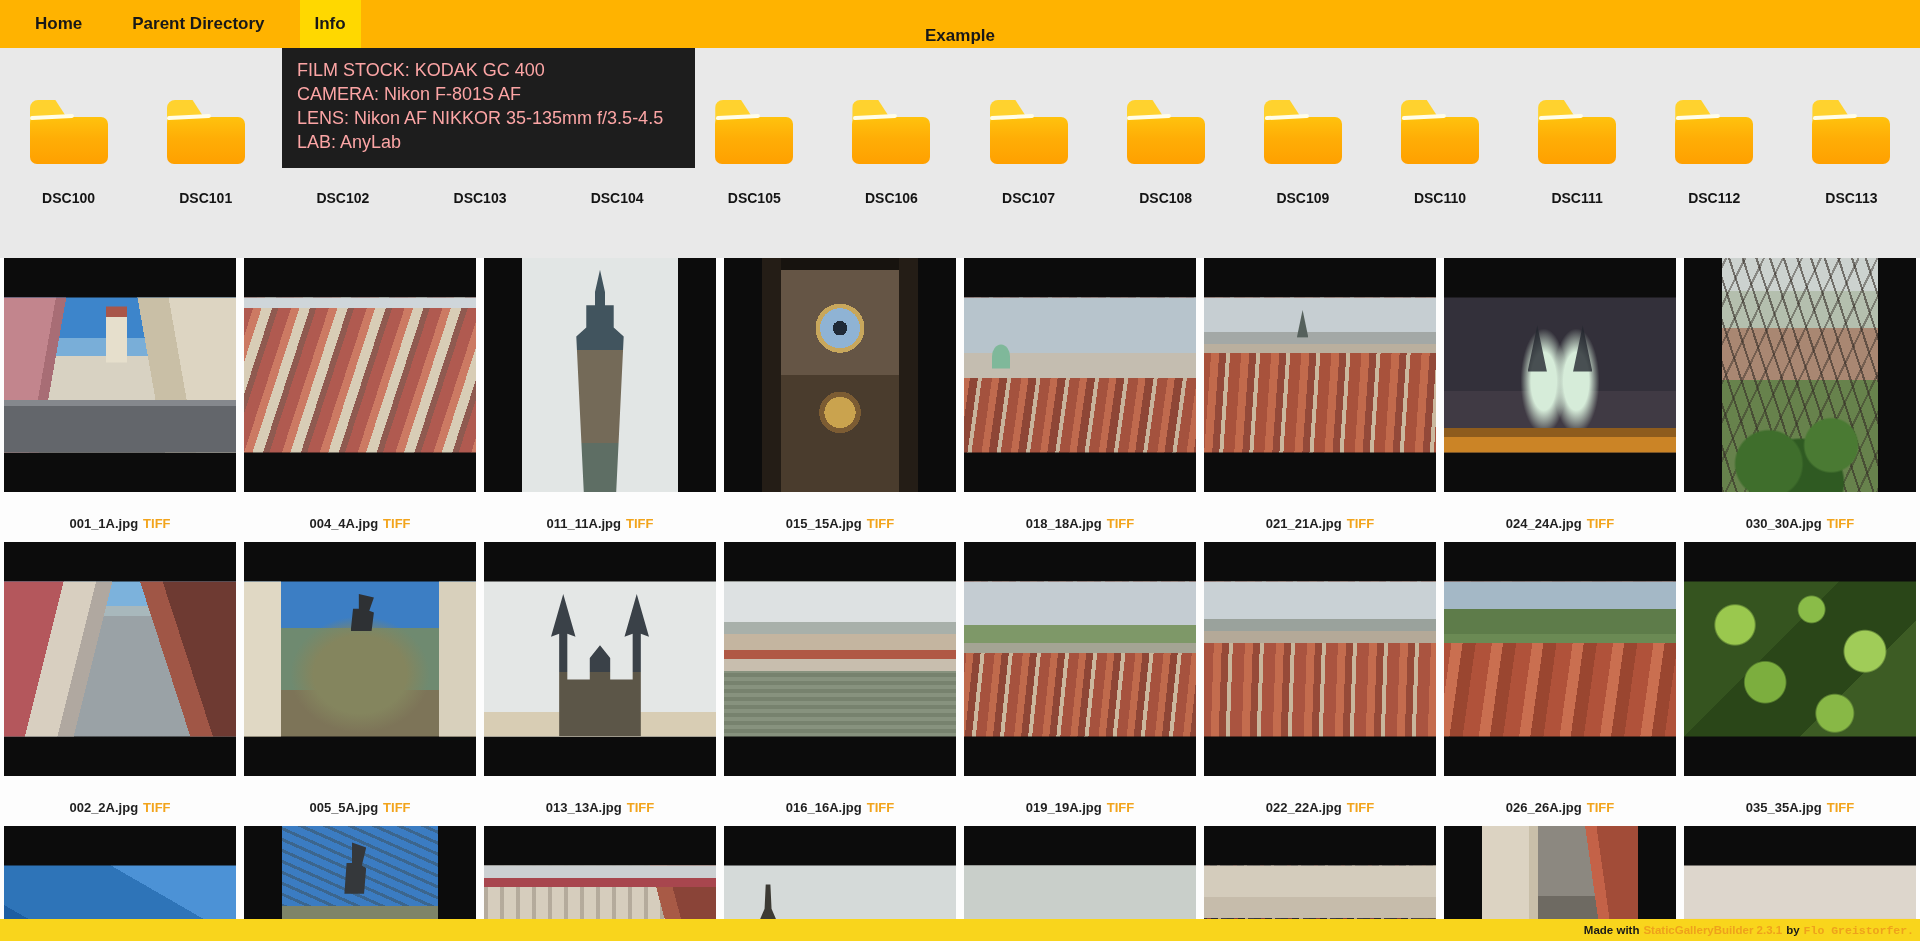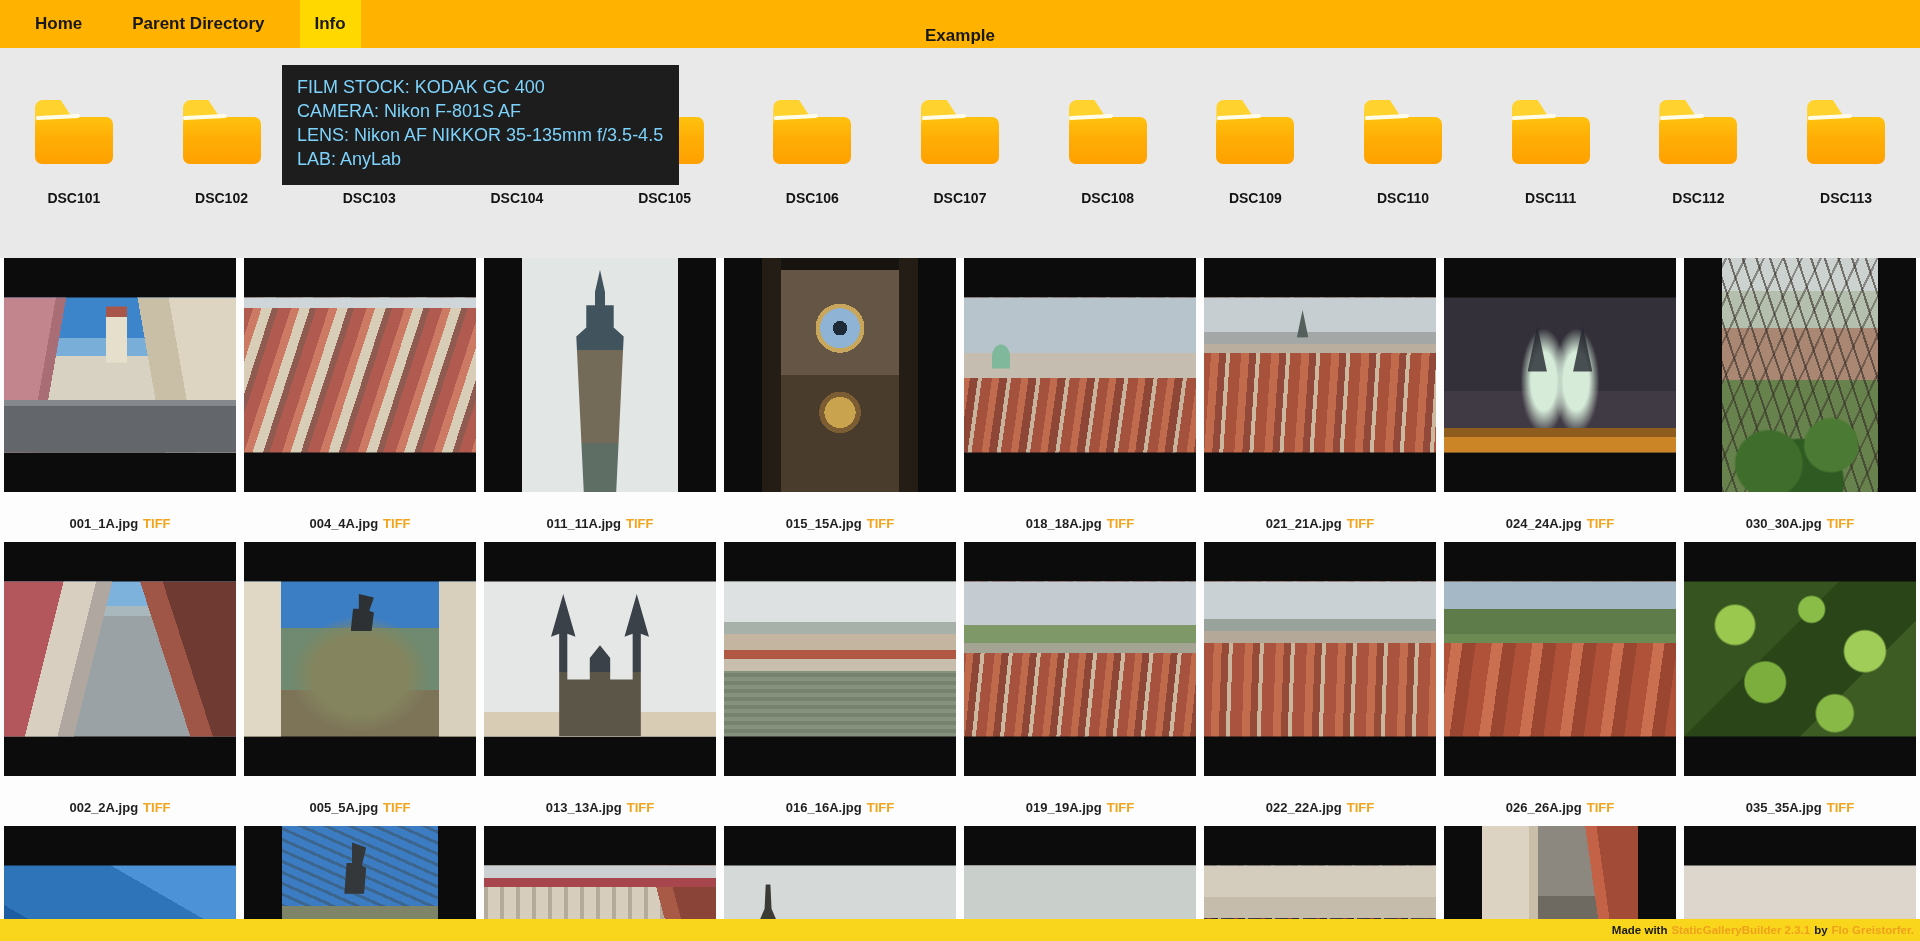--- a/index.html
+++ b/index.html
@@ -20,25 +20,24 @@
   }
   .nav-item.active{background:#FFD800;}
   .nav-title{
     position:absolute;left:0;right:0;top:12px;height:48px;
     display:flex;align-items:center;justify-content:center;
     font-size:17px;font-weight:800;color:#181818;pointer-events:none;
   }
   
   .tooltip{
     position:absolute;left:282px;top:48px;z-index:40;
-    background:#1D1D1D;color:#7dd3fc;
-    padding:11px 16px 13px 15px;
+    background:#1D1D1D;color:#fca5a5;
+    padding:11px 32px 13px 15px;
     font-size:18px;font-weight:500;line-height:1.33;
     white-space:nowrap;
-    margin-top:17px;
   }
   
   .folders{
     height:210px;background:#E9E9E9;display:flex;
   }
   .folder-item{
     flex:1 1 0;display:flex;flex-direction:column;align-items:center;
     padding-top:52px;cursor:pointer;
   }
   .f-ico{position:relative;width:78px;height:64px;}
@@ -218,20 +217,28 @@
     <div>LAB: AnyLab</div>
   </div>
 
 <div class="folders">
     <div class="folder-item">
       <div class="f-ico">
         <div class="tab"></div>
         <div class="gl"></div>
         <div class="bd"></div>
       </div>
+      <div class="folder-label">DSC100</div>
+    </div>
+    <div class="folder-item">
+      <div class="f-ico">
+        <div class="tab"></div>
+        <div class="gl"></div>
+        <div class="bd"></div>
+      </div>
       <div class="folder-label">DSC101</div>
     </div>
     <div class="folder-item">
       <div class="f-ico">
         <div class="tab"></div>
         <div class="gl"></div>
         <div class="bd"></div>
       </div>
       <div class="folder-label">DSC102</div>
     </div>
@@ -515,14 +522,14 @@
           <div class="ph landscape s38"></div>
         </div>
       </div>
     </div>
   </div>
 
 <div class="footer" style="background: rgb(249, 213, 28);">
   <span>Made with</span>
   <span class="lk" style="color: rgb(239, 161, 28);">StaticGalleryBuilder 2.3.1</span>
   <span>by</span>
-  <span class="lk" style="color: rgb(239, 161, 28);">Flo Greistorfer.</span>
+  <span class="lk" style="color: rgb(239, 161, 28); font-family: Liberation Mono, monospace;">Flo Greistorfer.</span>
 </div>
 
 </body></html>

